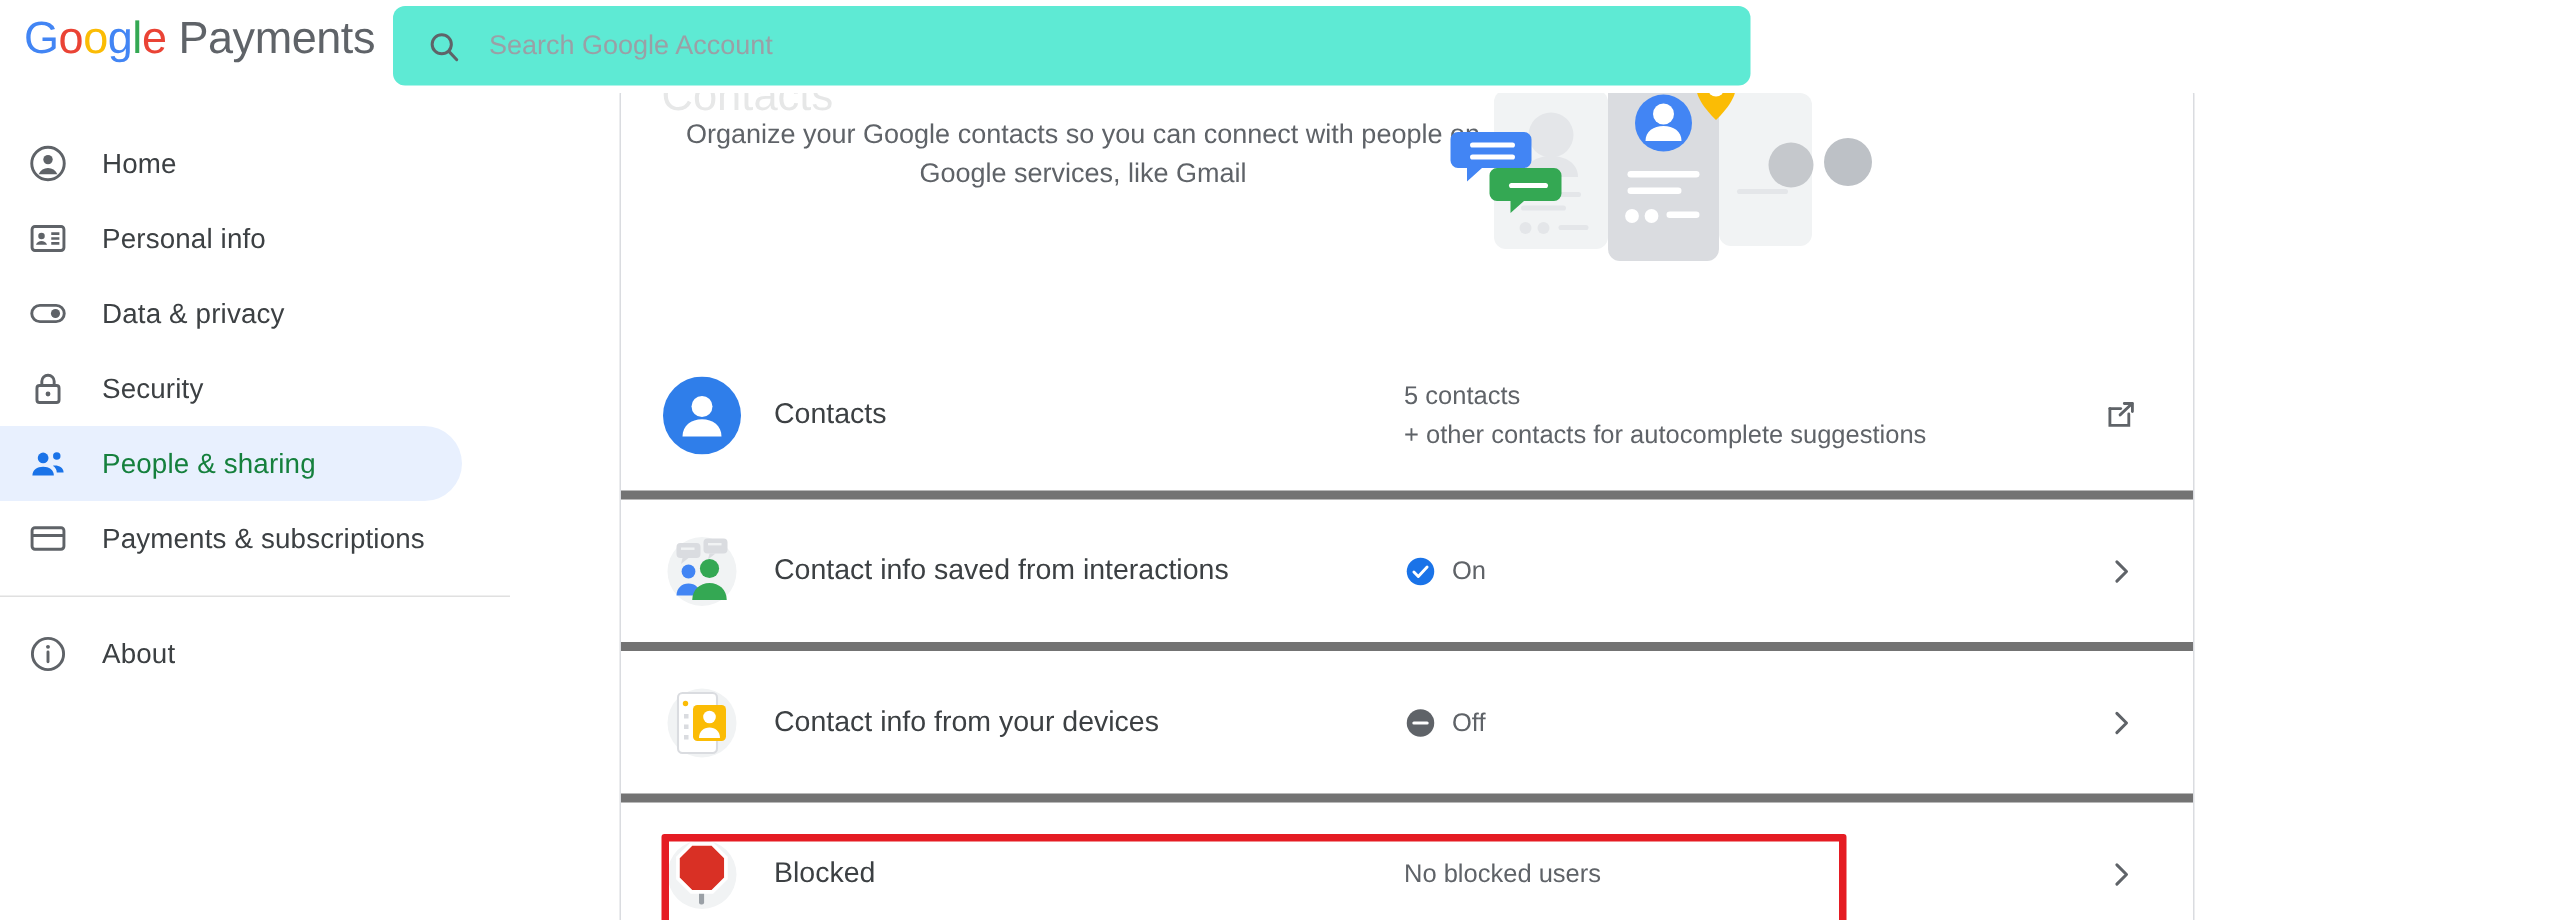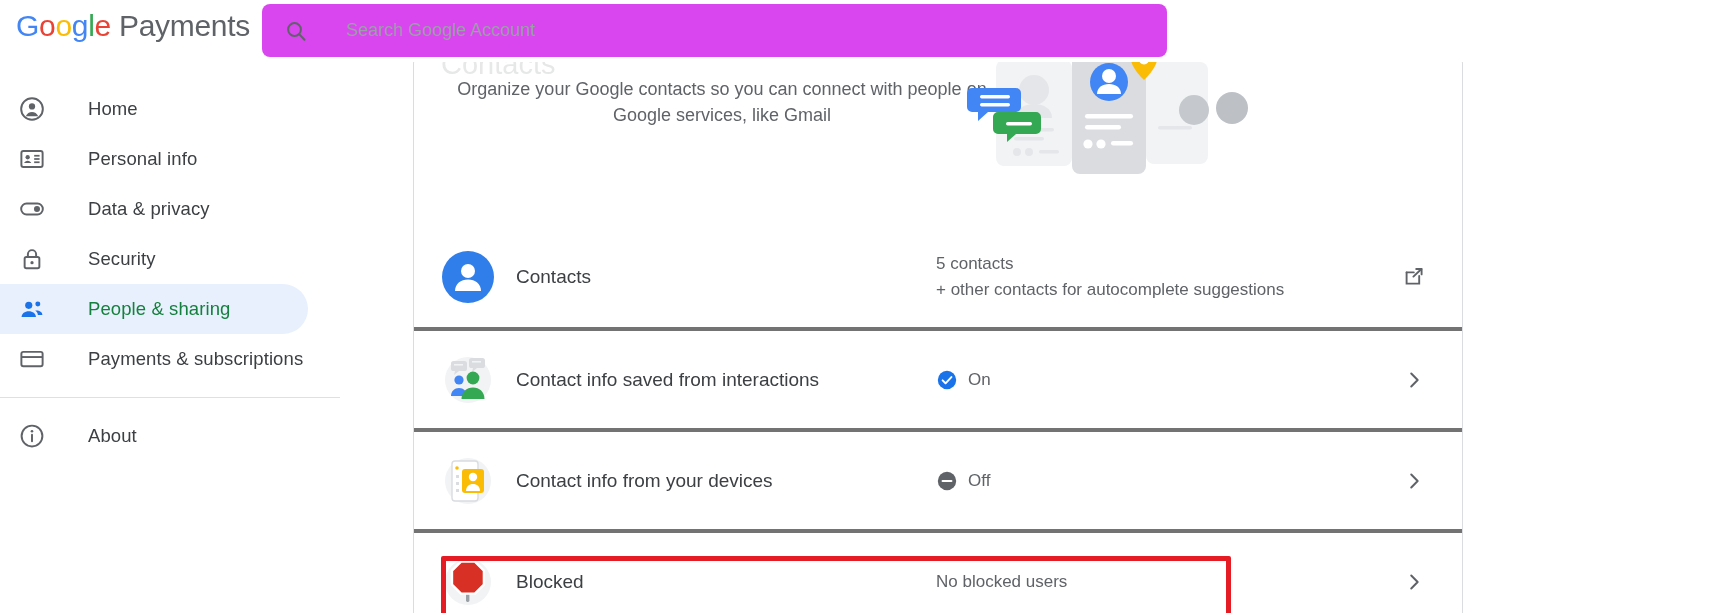--- a/index.html
+++ b/index.html
@@ -24,23 +24,23 @@
     white-space: nowrap;
   }
   .brand .g1 { color:#4285F4; } .brand .g2 { color:#EA4335; }
   .brand .g3 { color:#FBBC05; } .brand .g4 { color:#4285F4; }
   .brand .g5 { color:#34A853; } .brand .g6 { color:#EA4335; }
   .brand .acct { color:#5f6368; margin-left: 8px; font-weight: 400; }
 
   .searchbar {
     position: absolute; left: 262px; top: 4px;
     width: 905px; height: 53px;
-    background: #d946ef;
+    background: #5eead4;
     border-radius: 8px;
-    display: flex; align-items: center; gap: 20px;
+    display: flex; align-items: center;
   }
   .search-icon { margin-left: 22px; display:flex; align-items:center; }
   .search-input {
     flex: 1; border: none; outline: none; background: transparent;
     font-family: "Liberation Sans", sans-serif;
     font-size: 18px; color: #3c4043;
     margin-left: 18px; margin-right: 18px;
   }
   .search-input::placeholder { color: #9aa0a6; }
 
@@ -57,21 +57,20 @@
     padding-top: 22px;
   }
   .nav-item {
     position: relative;
     display: flex; align-items: center;
     height: 50px;
     margin-right: 32px;
     border-radius: 0 25px 25px 0;
     cursor: pointer;
     color: #3c4043;
-    gap: 20px;
   }
   .nav-item .ico {
     width: 28px; height: 28px;
     margin-left: 18px; margin-right: 22px;
     display: flex; align-items: center; justify-content: center;
     flex: 0 0 auto;
   }
   .nav-item .lbl { font-size: 18.5px; letter-spacing: 0.1px; white-space: nowrap; }
   .nav-item.active { background: #e8f0fe; color: #1a73e8; }
   .nav-item.active .lbl { color: #15803d; }
@@ -109,21 +108,21 @@
   }
   .hero-art {
     position: absolute; right: 208px; top: -22px;
     width: 300px; height: 180px;
   }
 
   .row {
     position: relative;
     display: flex; align-items: center;
     height: 101px;
-    border-top: 4px solid #737373;
+    border-top: 6px solid #737373;
     cursor: pointer;
   }
   .row .row-ico {
     width: 52px; height: 52px;
     margin-left: 28px; margin-right: 22px;
     display: flex; align-items: center; justify-content: center;
     flex: 0 0 auto;
   }
   .row .row-label {
     font-size: 19px; color: #3c4043;

